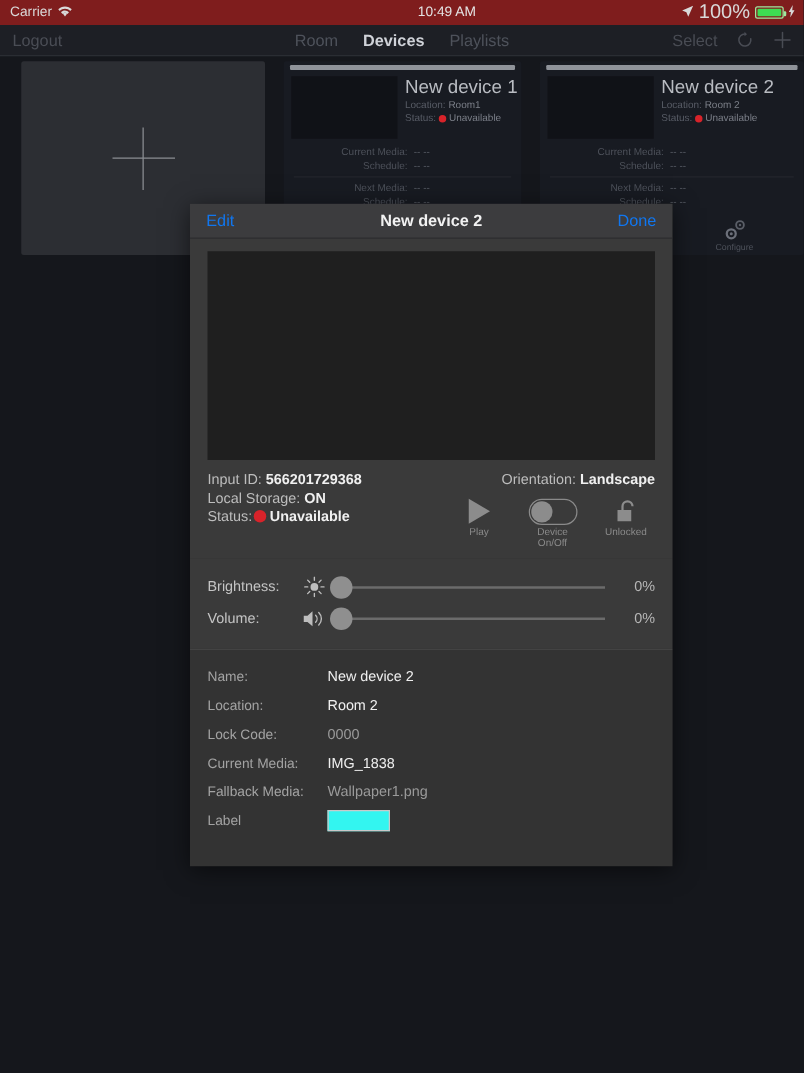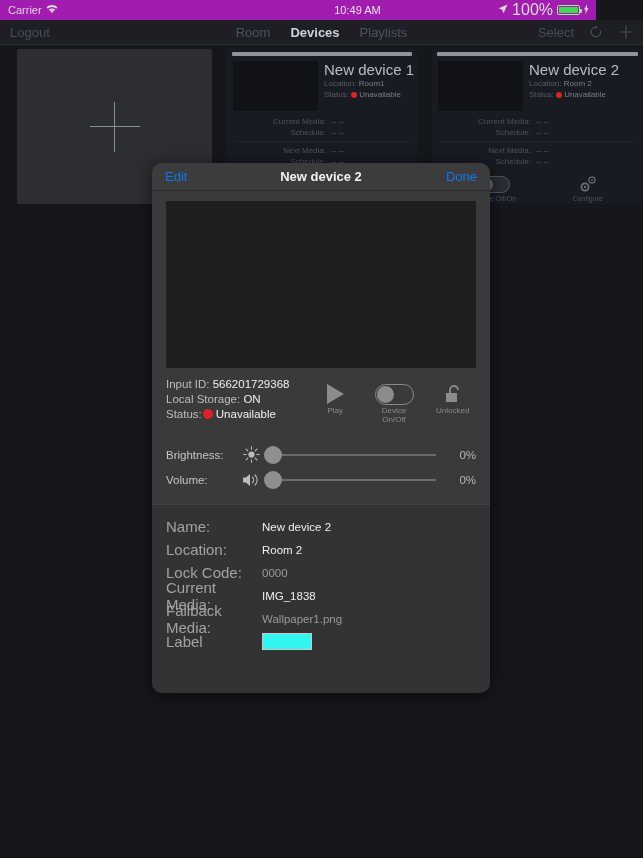--- a/index.html
+++ b/index.html
@@ -6,22 +6,22 @@
   html, body {
     width: 643px; height: 858px;
     background: #15171c;
     font-family: "Liberation Sans", sans-serif;
     overflow: hidden;
   }
   #screen { position: relative; width: 643px; height: 858px; background: #15171c; }
 
   
   .statusbar {
-    position: absolute; top: 0; left: 0; width: 596px; height: 20px;
-    background: #a21caf; color: #d8d8d8; font-size: 11px;
+    position: absolute; top: 0; left: 0; width: 643px; height: 20px;
+    background: #7f1d1d; color: #d8d8d8; font-size: 11px;
     display: flex; align-items: center;
   }
   .sb-left { position: absolute; left: 8px; display: flex; align-items: center; gap: 4px; }
   .sb-center { position: absolute; left: 0; width: 643px; text-align: center; font-size: 11px; color: #e4e4e4; margin-left: 36px; }
   .sb-right { position: absolute; right: 7px; display: flex; align-items: center; gap: 4px; }
   .carrier { font-size: 11px; color: #d9d9d9; }
   .batt-pct { font-size: 16px; color: #d9d9d9; }
   .battery {
     width: 23px; height: 10px; border: 1px solid #9fe89f; border-radius: 2px;
     padding: 1px; position: relative;
@@ -88,40 +88,40 @@
   .act { text-align: center; color: #4d515a; font-size: 7px; }
   .mini-toggle {
     width: 32px; height: 17px; border-radius: 9px; border: 1px solid #55585f;
     background: #2a2d34; position: relative; margin: 0 auto 2px auto;
   }
   .mini-toggle i { position: absolute; left: 1px; top: 1px; width: 13px; height: 13px; border-radius: 50%; background: #6b6f77; }
   .gear-ic { margin: 0 auto 2px auto; width: 20px; height: 18px; }
 
   
   .modal {
-    position: absolute; left: 152px; top: 163px; width: 338px; height: 530px;
-    background: #333333; border-radius: 10px; overflow: hidden;
+    position: absolute; left: 152px; top: 163px; width: 386px; height: 530px;
+    background: #333333; border-radius: 0; overflow: hidden;
     box-shadow: 0 3px 18px rgba(0,0,0,0.55);
   }
   .modal-header {
     height: 28px; background: #3c3c3e; border-bottom: 1px solid #2d2d2f;
     display: flex; align-items: center; position: relative;
   }
   .mh-edit { position: absolute; left: 13px; font-size: 13px; color: #1076ef; }
   .mh-done { position: absolute; right: 13px; font-size: 13px; color: #1076ef; }
   .mh-title { width: 100%; text-align: center; font-size: 13px; font-weight: bold; color: #f2f2f2; }
 
   .modal-top { background: #3a3a3a; padding: 10px 14px 8px 14px; }
   .preview { height: 167px; background: #1f1f1f; }
 
   .info-grid { display: flex; margin-top: 9px; }
   .info-left { flex: 1; }
   .info-right { width: 160px; }
   .info-line { font-size: 11.5px; color: #bdbdbd; line-height: 15px; white-space: nowrap; }
-  .info-line b { color: #f0f0f0; font-weight: normal; }
+  .info-line b { color: #f0f0f0; font-weight: bold; }
   .info-line .dot-red { width: 10px; height: 10px; vertical-align: -1px; margin: 0 3px 0 1px; }
   .info-right .info-line { text-align: right; }
 
   .controls { display: flex; justify-content: flex-end; gap: 20px; margin-top: 6px; padding-right: 4px; }
   .ctl { width: 48px; text-align: center; color: #8a8a8a; font-size: 8px; }
   .ctl .glyph { height: 22px; display: flex; align-items: center; justify-content: center; margin-bottom: 1px; }
   .tri-play { width: 0; height: 0; border-left: 17px solid #8c8c8c; border-top: 10px solid transparent; border-bottom: 10px solid transparent; }
   .toggle-big {
     width: 39px; height: 21px; border-radius: 11px; border: 1px solid #8a8a8a;
     background: transparent; position: relative;
@@ -132,21 +132,21 @@
   .slider-row { display: flex; align-items: center; height: 25px; }
   .slider-row + .slider-row { }
   .sl-label { width: 72px; font-size: 11.5px; color: #c4c4c4; }
   .sl-icon { width: 26px; display: flex; justify-content: center; }
   .sl-track { flex: 1; height: 2px; background: #6b6b6b; position: relative; margin: 0 6px 0 2px; }
   .sl-thumb { position: absolute; left: -2px; top: -8px; width: 18px; height: 18px; border-radius: 50%; background: #8f8f8f; }
   .sl-val { width: 34px; text-align: right; font-size: 11.5px; color: #b6b6b6; }
 
   .form { background: #333333; border-top: 1px solid #434343; padding: 10px 14px 20px 14px; }
   .form-row { display: flex; align-items: center; height: 23px; }
-  .fr-label { width: 96px; font-size: 15px; color: #a3a3a3; }
+  .fr-label { width: 96px; font-size: 11px; color: #a3a3a3; }
   .fr-value { font-size: 11.5px; color: #efefef; }
   .fr-value.muted { color: #9a9a9a; }
   .swatch { width: 50px; height: 17px; background: #33f5f0; border: 1px solid #c9c9c9; }
 </style>
 </head>
 <body>
 
 <div id="screen">
 
   <div class="statusbar">
@@ -321,20 +321,24 @@
           </div>
           <div class="info-line">
             <span>Local Storage:</span>
             <b>ON</b>
           </div>
           <div class="info-line">
             <span>Status:</span><span class="dot-red" style="background: rgb(216, 35, 42);"></span><b>Unavailable</b>
           </div>
         </div>
         <div class="info-right">
+          <div class="info-line">
+            <span>Orientation:</span>
+            <b>Landscape</b>
+          </div>
           <div class="controls">
             <div class="ctl">
               <div class="glyph">
                   <div class="tri-play"></div>
                 </div>
               <div>Play</div>
             </div>
             <div class="ctl">
               <div class="glyph">
                   <div class="toggle-big">

